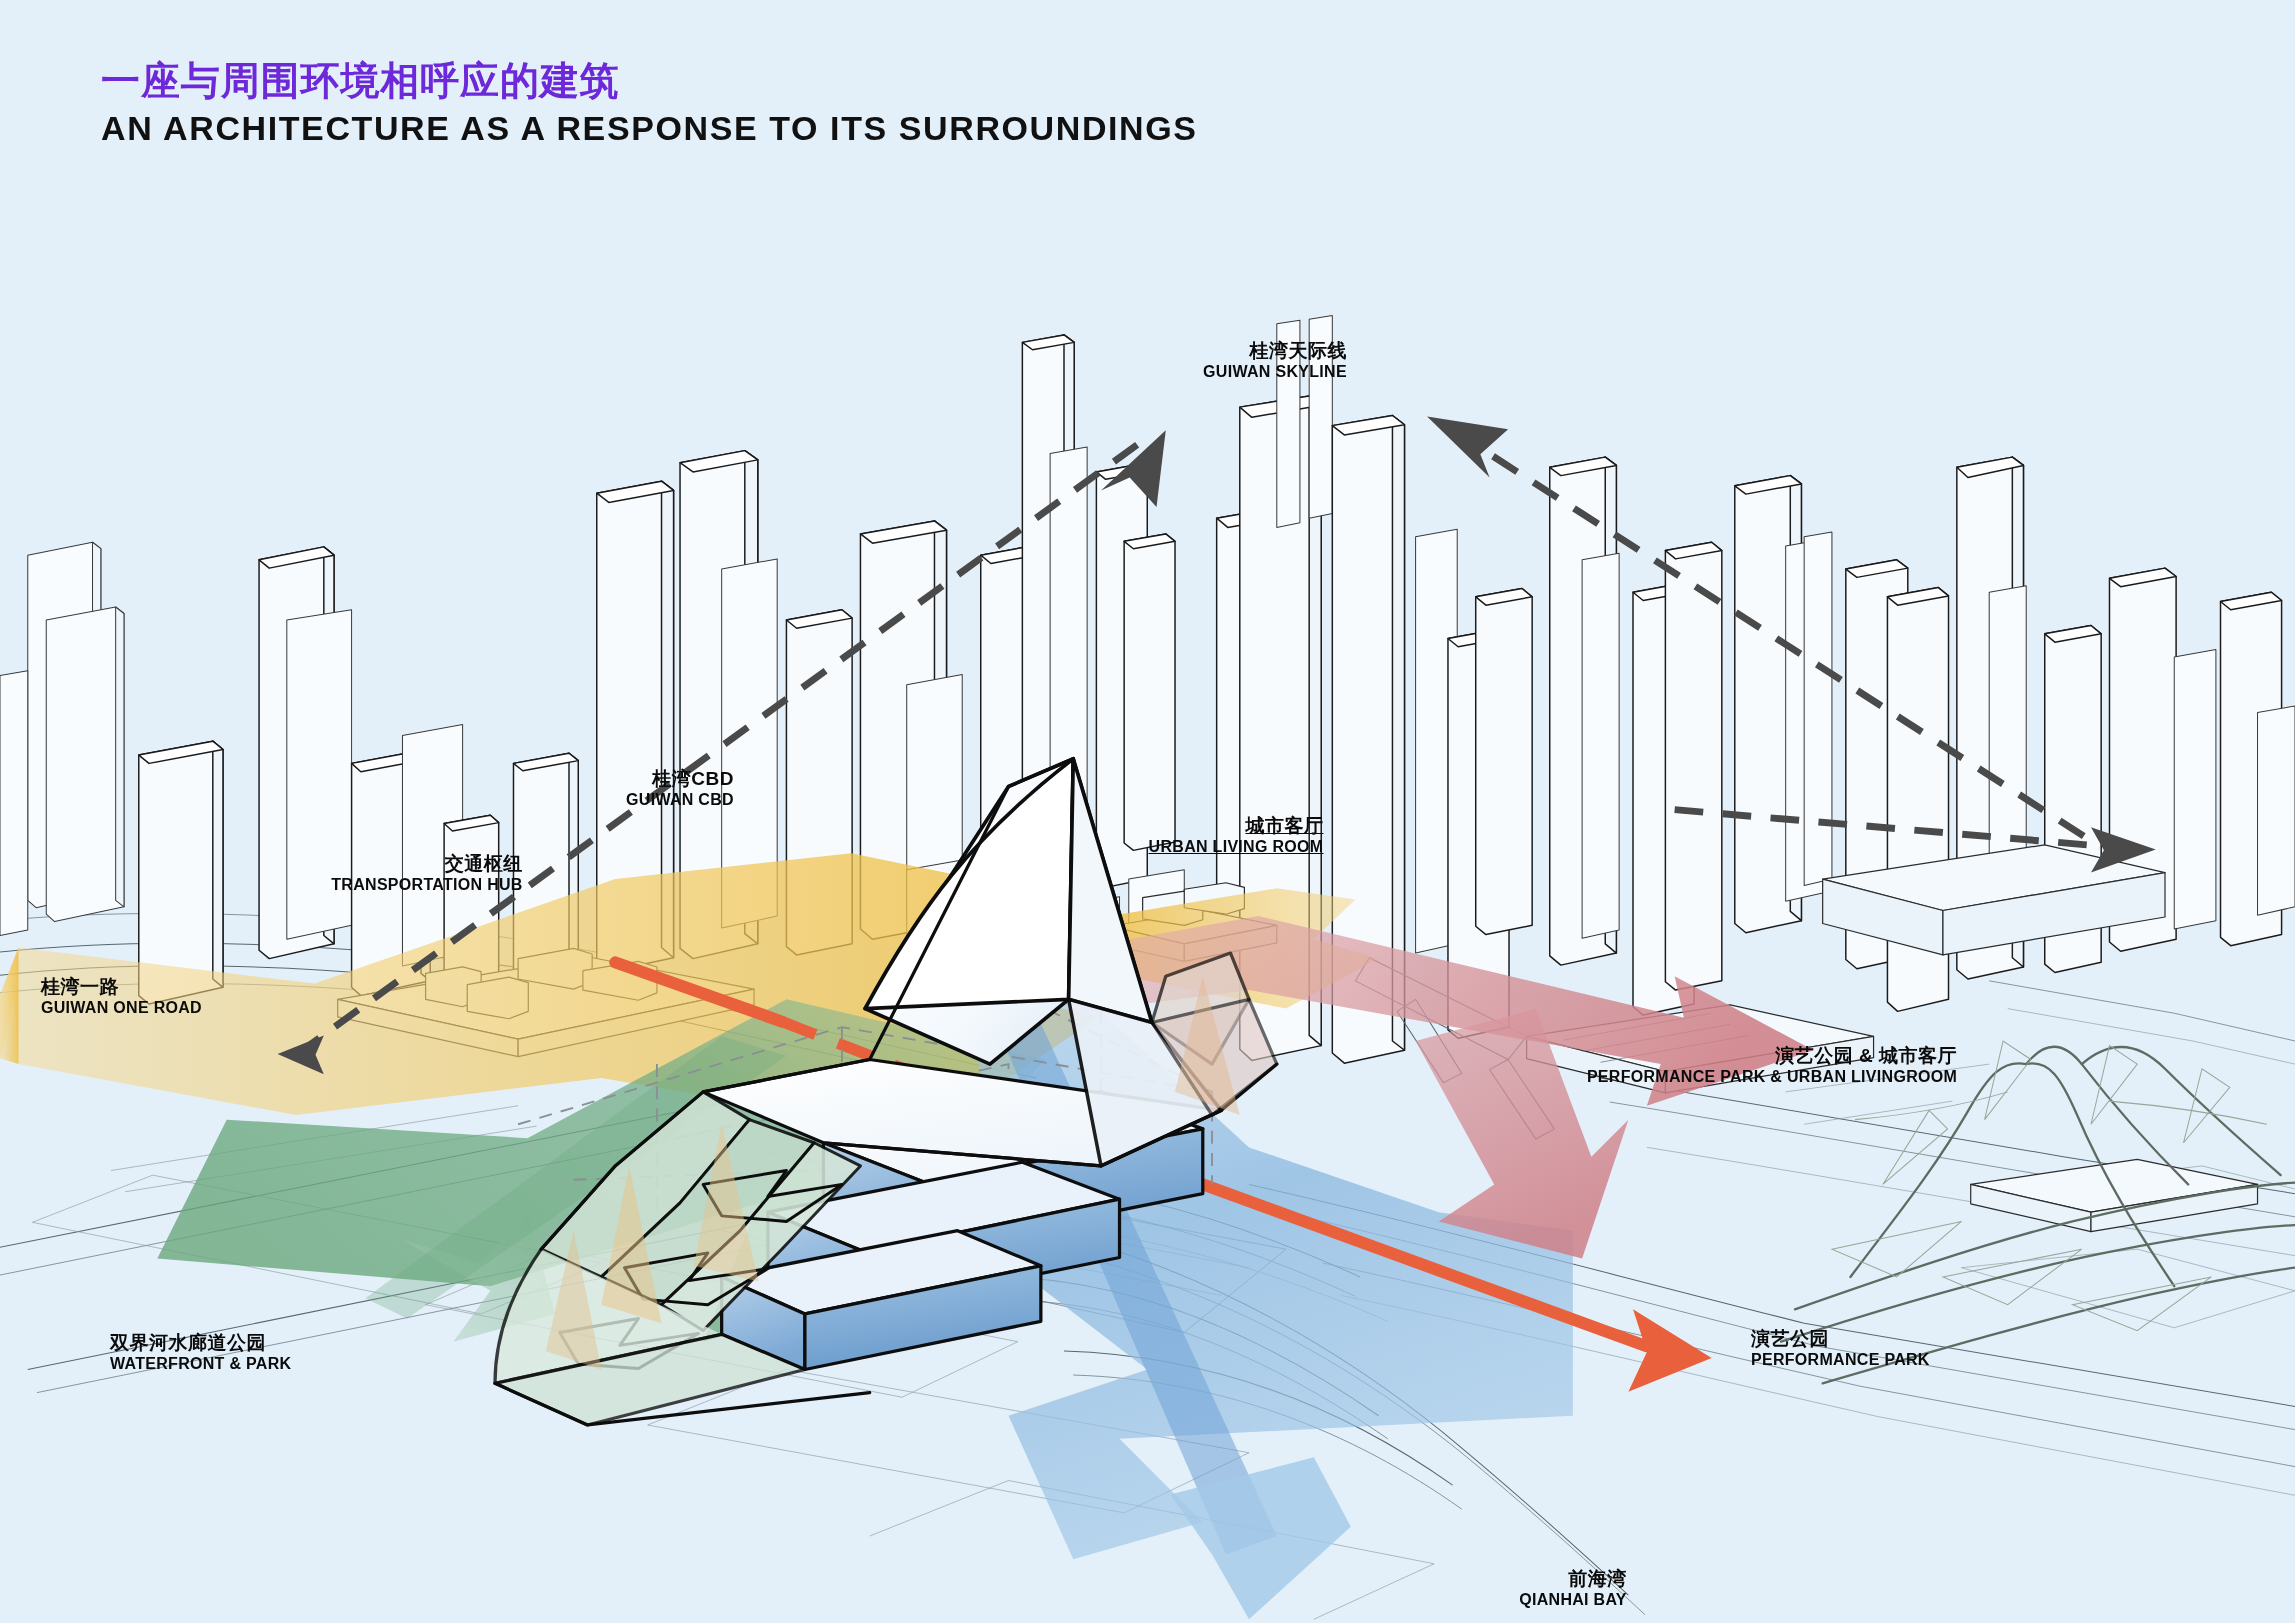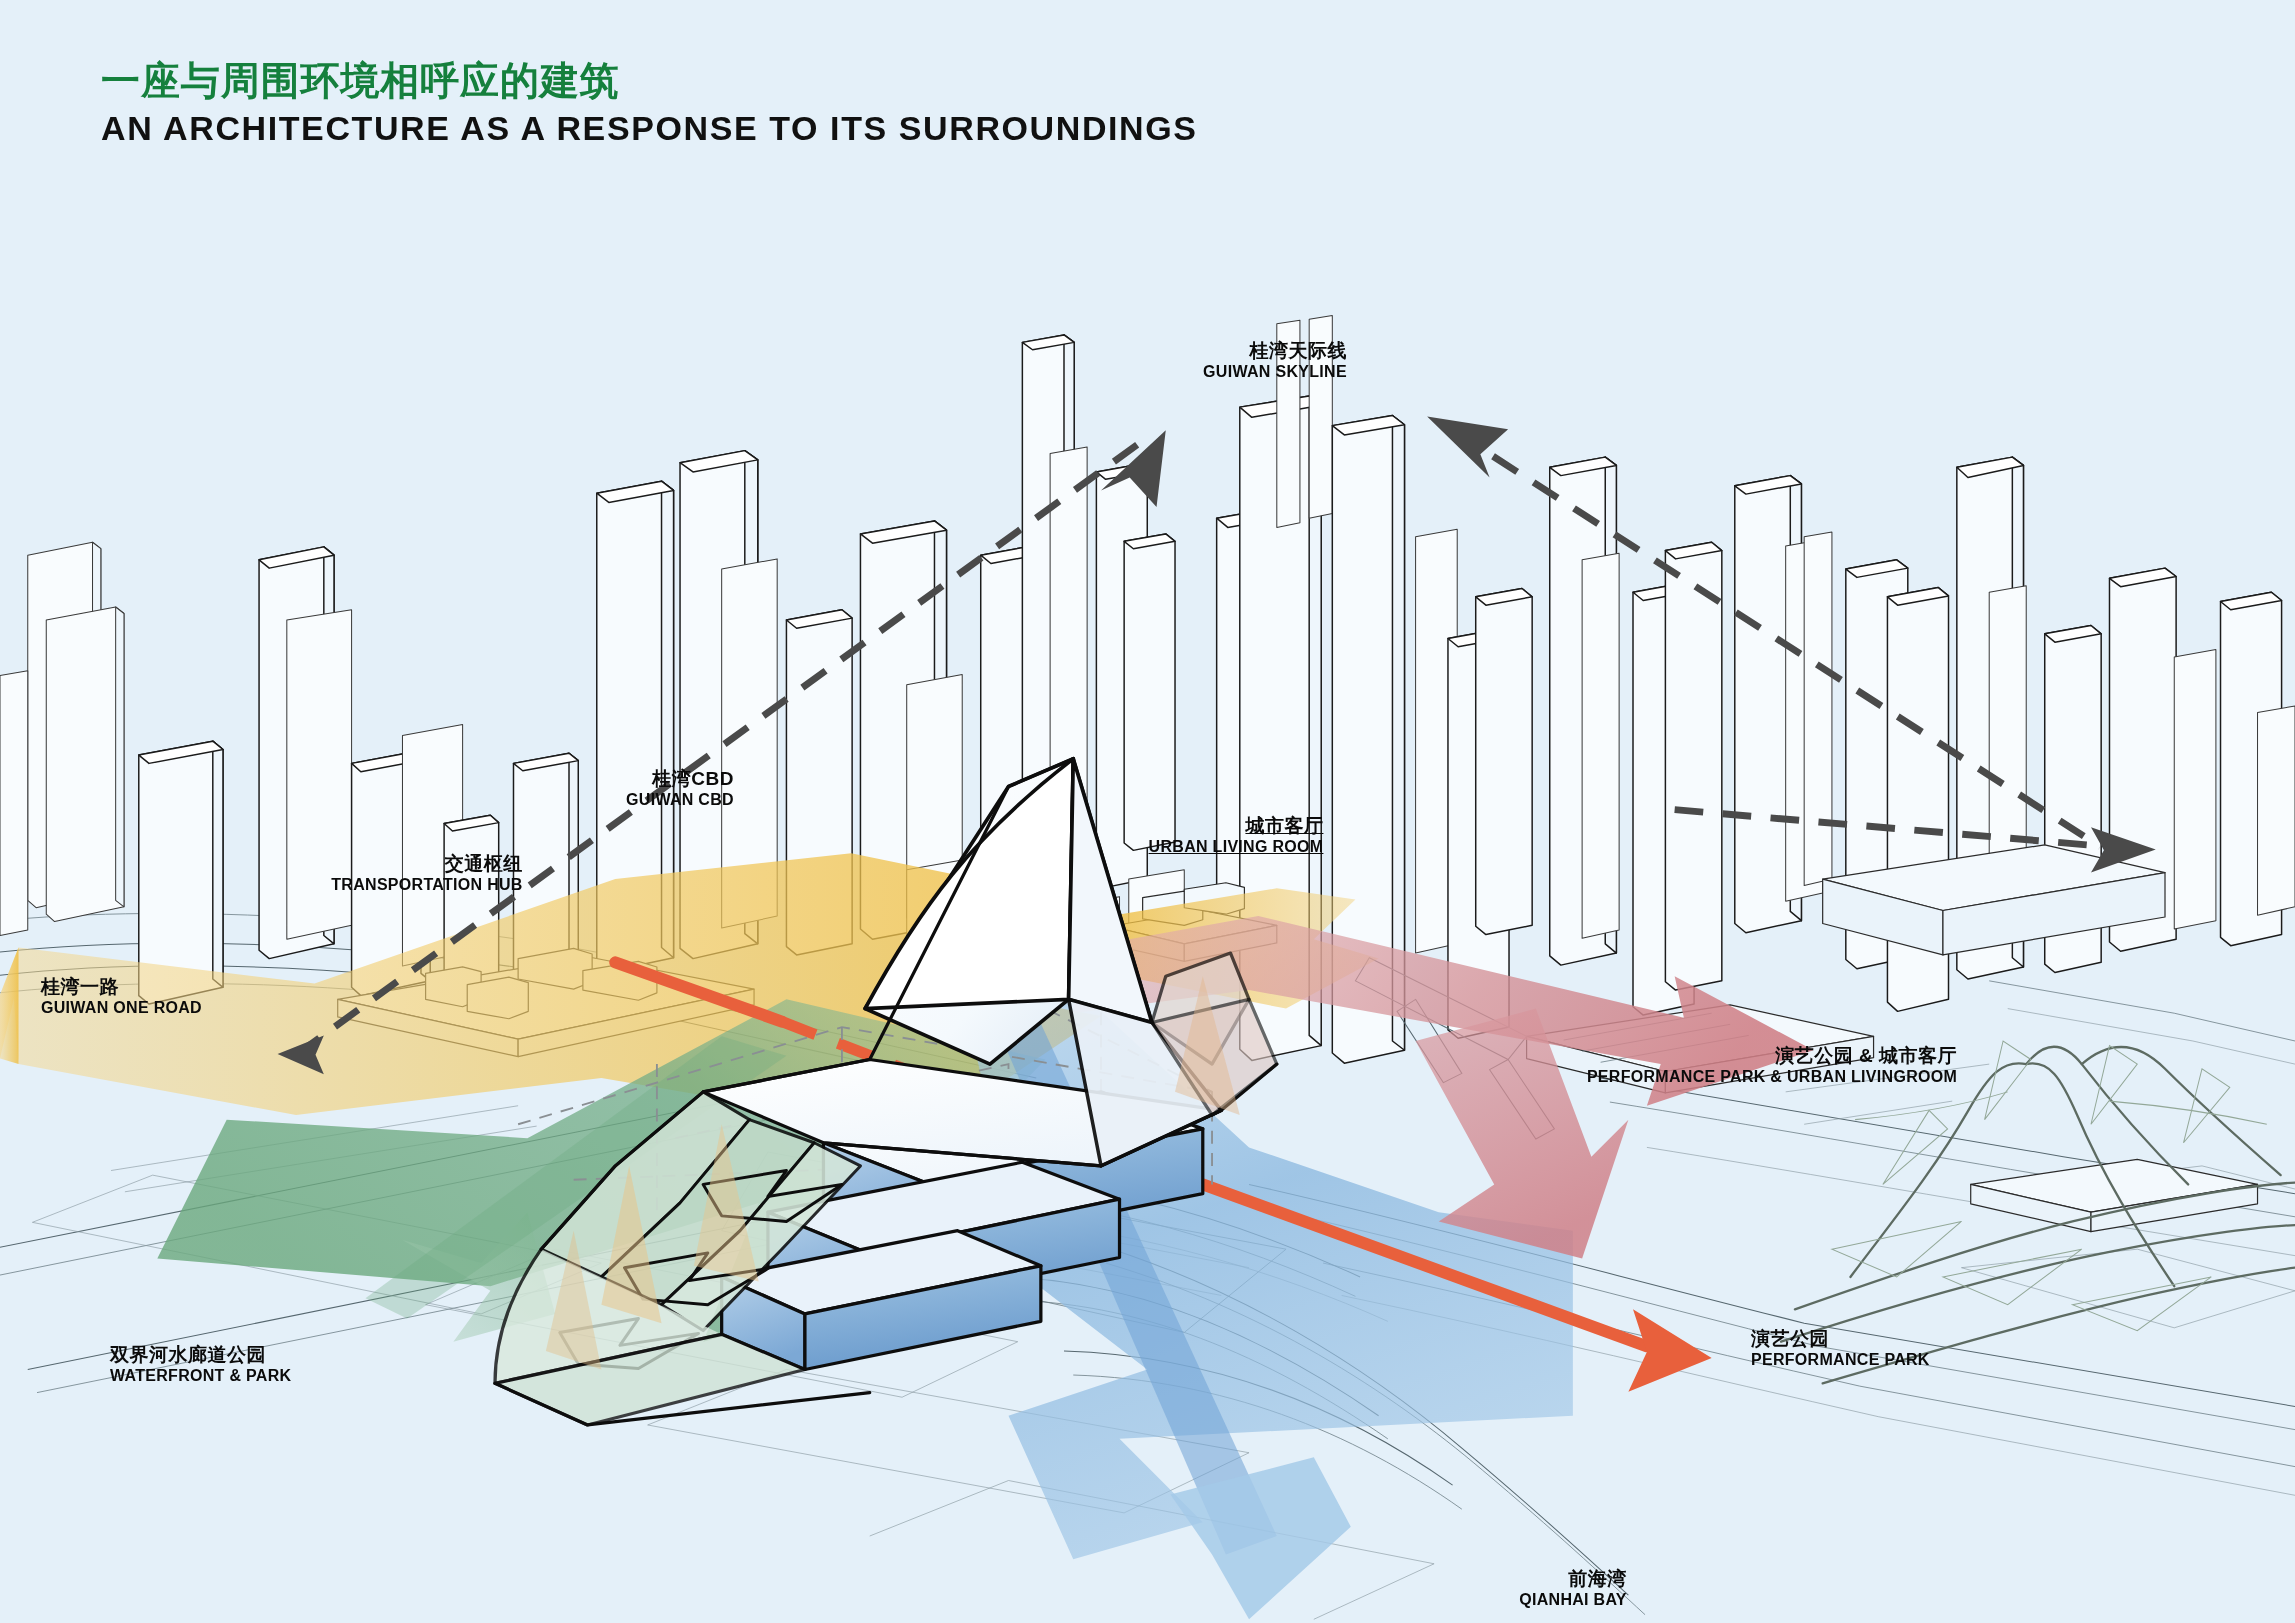--- a/index.html
+++ b/index.html
@@ -8,21 +8,21 @@
     font-family:"Liberation Sans","DejaVu Sans",sans-serif;
     overflow:hidden;position:relative;
   }
   #board{position:absolute;inset:0;background:#e4f0f9;}
   #scene{position:absolute;inset:0;}
   #scene svg{position:absolute;top:0;left:0;width:2295px;height:1623px;display:block;}
 
   
   .title-block{position:absolute;left:101px;top:59px;z-index:50;}
   .title-cn{
-    font-size:39px;line-height:1.12;font-weight:700;color:#15803d;
+    font-size:39px;line-height:1.12;font-weight:700;color:#6d28d9;
     letter-spacing:0.9px;white-space:nowrap;
   }
   .title-en{
     font-size:34px;line-height:1.18;font-weight:700;color:#111;
     letter-spacing:1.6px;white-space:nowrap;margin-top:5px;
   }
 
   
   .lbl{position:absolute;z-index:60;white-space:nowrap;color:#0b0b0b;}
   .lbl .cn{font-size:19px;font-weight:700;line-height:1.18;letter-spacing:0.5px;}
@@ -620,21 +620,21 @@
   <div class="lbl center" style="left:1236px; top:815px;text-decoration:underline;">
     <div class="cn">城市客厅</div>
     <div class="en">URBAN LIVING ROOM</div>
   </div>
 
   <div class="lbl center" style="left:1772px; top:1045px;">
     <div class="cn">演艺公园 &amp; 城市客厅</div>
     <div class="en">PERFORMANCE PARK &amp; URBAN LIVINGROOM</div>
   </div>
 
-  <div class="lbl left" style="left:110px; top:1332px;margin-top:12px;">
+  <div class="lbl left" style="left:110px; top:1332px;">
     <div class="cn">双界河水廊道公园</div>
     <div class="en">WATERFRONT &amp; PARK</div>
   </div>
 
   <div class="lbl left" style="left:1751px; top:1328px;">
     <div class="cn">演艺公园</div>
     <div class="en">PERFORMANCE PARK</div>
   </div>
 
   <div class="lbl center" style="left:1573px; top:1520px;margin-top:48px;">

